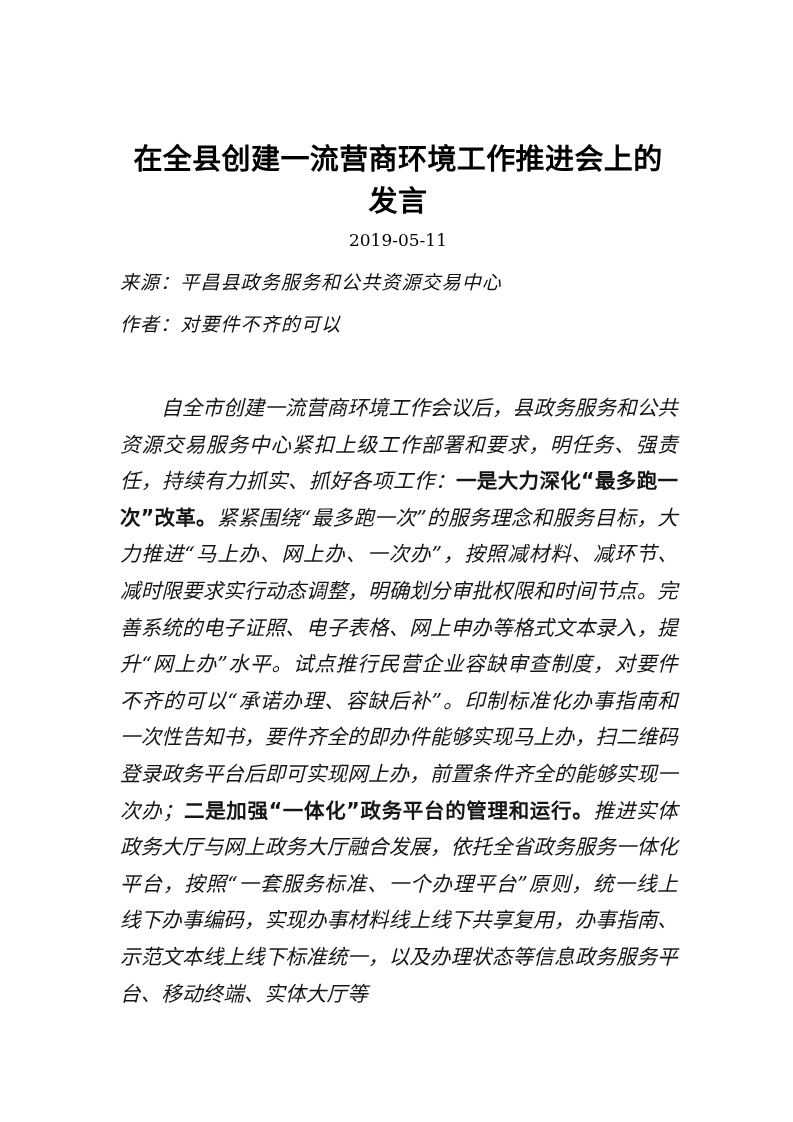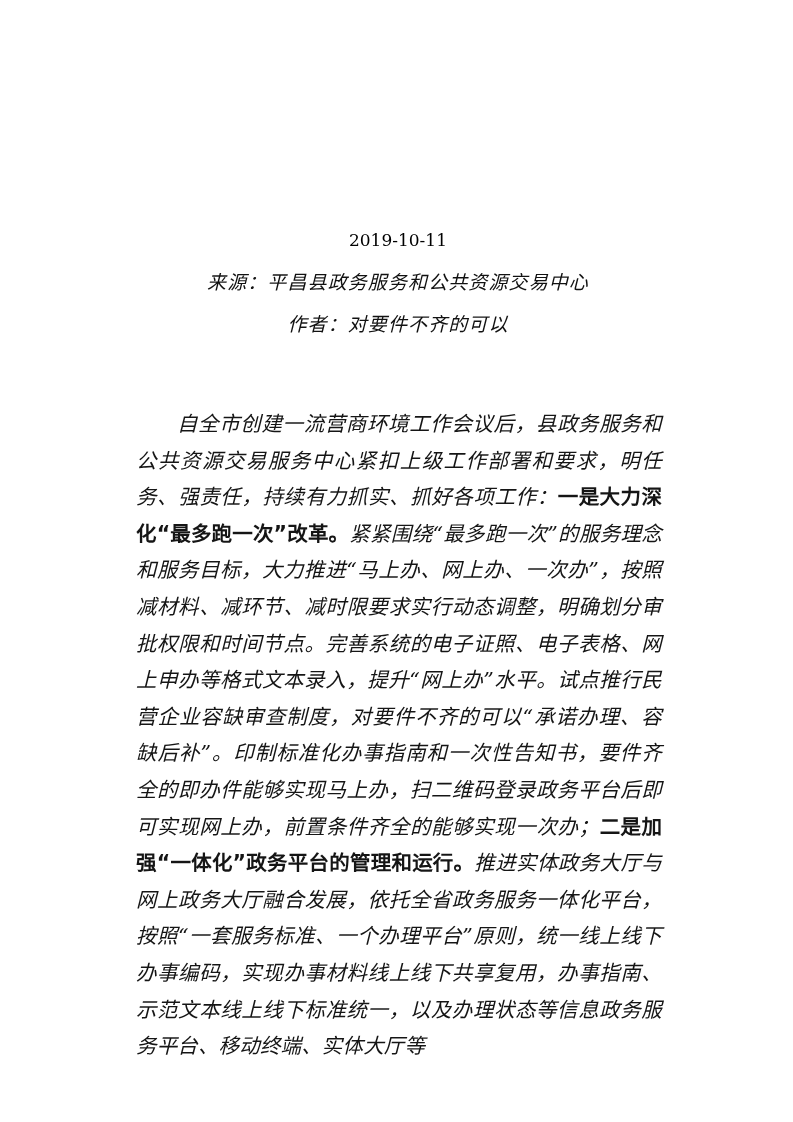--- a/index.html
+++ b/index.html
@@ -42,21 +42,20 @@
     font-family: "DejaVu Serif", "Liberation Serif", serif;
     font-size: 17px;
     line-height: 24px;
     color: #000000;
   }
 
   .meta-line {
     position: absolute;
     left: 120px;
     width: 556px;
-    text-align: center;
     font-family: "DejaVu Serif", "Liberation Serif", serif;
     font-style: italic;
     font-size: 19px;
     line-height: 28px;
     color: #111111;
     letter-spacing: 1.1px;
   }
 
   .meta-source { top: 268px; }
   .meta-author { top: 310px; }
@@ -71,38 +70,42 @@
     font-style: italic;
     font-size: 20.5px;
     line-height: 36.6px;
     color: #151515;
     text-align: justify;
     text-justify: inter-character;
     letter-spacing: 0.15px;
   }
 
   .body-block p {
-    margin: 16px;
+    margin: 0;
     text-indent: 2em;
   }
 
   .em-bold {
     font-weight: 700;
     font-style: normal;
     font-family: "DejaVu Sans", "Liberation Sans", sans-serif;
     letter-spacing: 0;
   }
 </style>
 </head>
 <body>
 
 <div class="page">
 
+  <div class="doc-title">
+    <div>在全县创建一流营商环境工作推进会上的</div>
+    <div>发言</div>
+  </div>
 
-  <div class="doc-date">2019-10-11</div>
+  <div class="doc-date">2019-05-11</div>
 
   <div class="meta-line meta-source">来源：平昌县政务服务和公共资源交易中心</div>
 
   <div class="meta-line meta-author">作者：对要件不齐的可以</div>
 
   <div class="body-block">
     <p><span>自全市创建一流营商环境工作会议后，县政务服务和公共资源交易服务中心紧扣上级工作部署和要求，明任务、强责任，持续有力抓实、抓好各项工作：</span><span class="em-bold">一是大力深化“最多跑一次”改革。</span><span>紧紧围绕“最多跑一次”的服务理念和服务目标，大力推进“马上办、网上办、一次办”，按照减材料、减环节、减时限要求实行动态调整，明确划分审批权限和时间节点。完善系统的电子证照、电子表格、网上申办等格式文本录入，提升“网上办”水平。试点推行民营企业容缺审查制度，对要件不齐的可以“承诺办理、容缺后补”。印制标准化办事指南和一次性告知书，要件齐全的即办件能够实现马上办，扫二维码登录政务平台后即可实现网上办，前置条件齐全的能够实现一次办；</span><span class="em-bold">二是加强“一体化”政务平台的管理和运行。</span><span>推进实体政务大厅与网上政务大厅融合发展，依托全省政务服务一体化平台，按照“一套服务标准、一个办理平台”原则，统一线上线下办事编码，实现办事材料线上线下共享复用，办事指南、示范文本线上线下标准统一，以及办理状态等信息政务服务平台、移动终端、实体大厅等</span></p>
   </div>
 
 </div>

